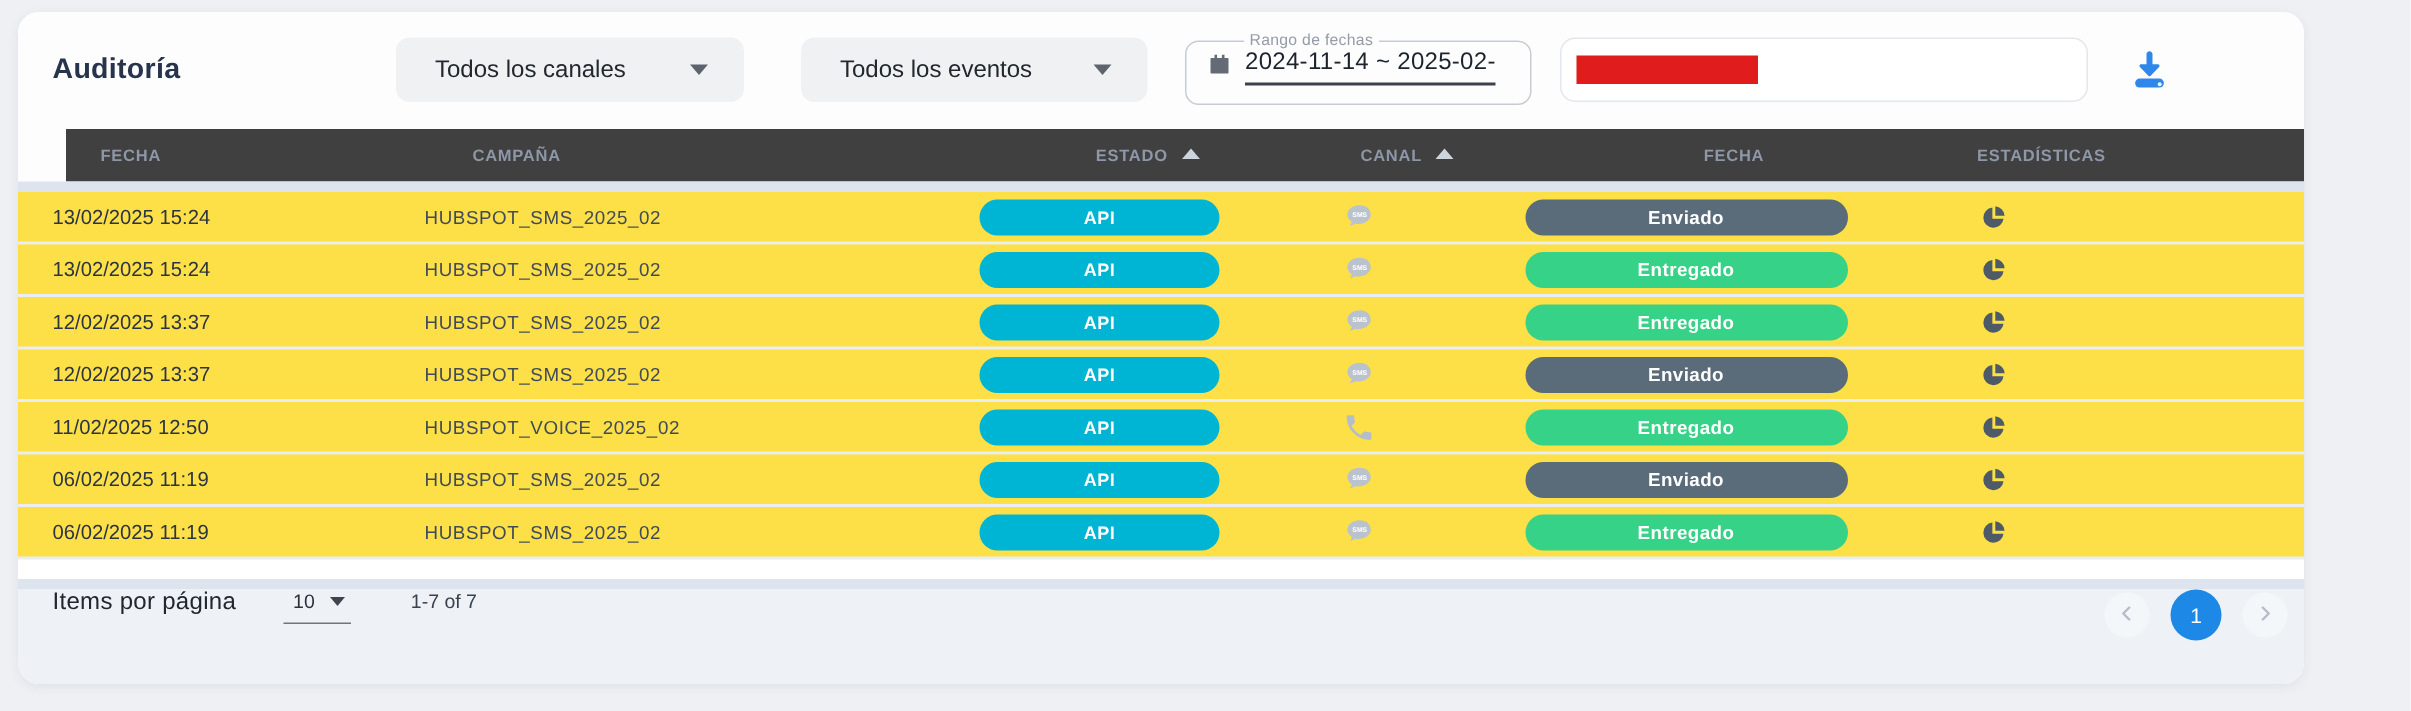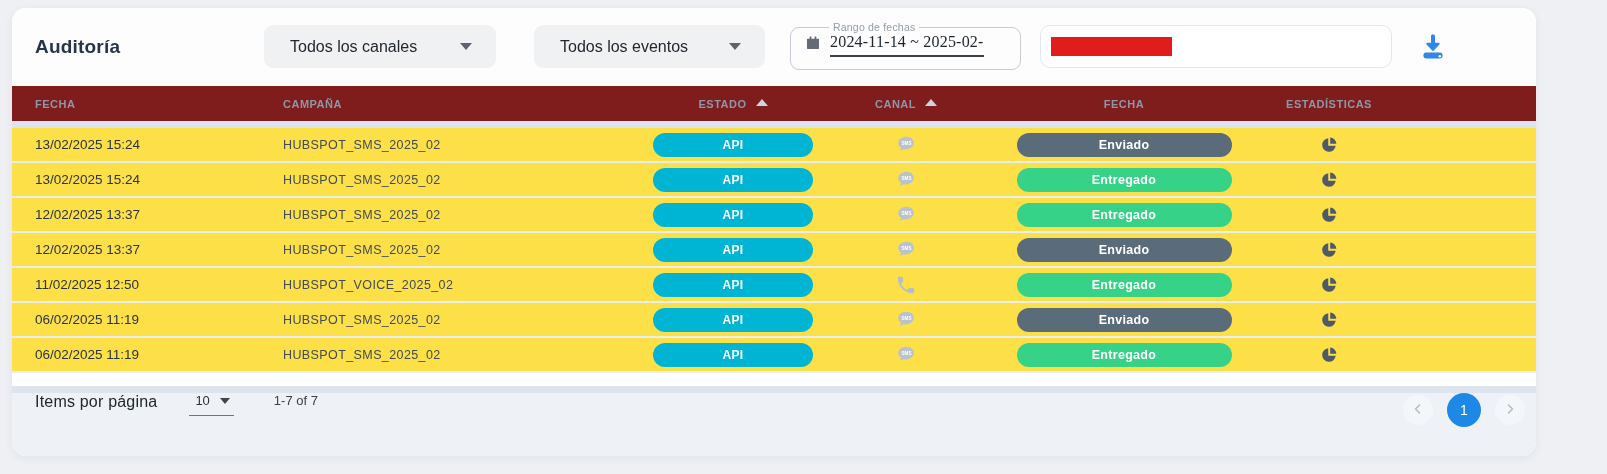--- a/index.html
+++ b/index.html
@@ -35,39 +35,39 @@
   .dd-channels { left:252px; width:232px; }
   .dd-events   { left:522px; width:231px; }
   .daterange {
     position:absolute; left:778px; top:13px; width:231px; height:49px;
     border:1px solid #c7ccd4; border-radius:9px;
     display:block; padding:0 10px;
   }
   .daterange legend {
     font-size:10.5px; color:#959ca7; padding:0 4px; margin-left:28px; letter-spacing:.2px;
   }
-  .dr-inner { display:flex; align-items:center; gap:9px; margin-top:0px; padding-left:4px;font-family:Liberation Serif, serif; }
+  .dr-inner { display:flex; align-items:center; gap:9px; margin-top:0px; padding-left:4px; }
   .dr-value {
     font-size:16px; color:#1c232d; letter-spacing:.2px; white-space:nowrap;
     border-bottom:2px solid #3c424b; padding-bottom:4px;
   }
   .text-input {
     position:absolute; left:1028px; top:17px; width:352px; height:43px;
     background:#fff; border:1px solid #e3e6ec; border-radius:10px;
     display:flex; align-items:center; padding:0 10px; cursor:text;
   }
   .redaction { width:121px; height:19px; background:var(--c-redaction,#e01c1c); }
   .download-btn {
     position:absolute; left:1404px; top:22px; width:34px; height:34px;
     background:none; border:none; cursor:pointer; display:flex; align-items:center; justify-content:center;
   }
   
   .grid-cols { display:grid; grid-template-columns:248px 370px 160px 186px 250px 160px 1fr; padding-left:23px; }
   .thead {
-    height:35px; background:#7f1d1d; align-items:center;
+    height:35px; background:#404040; align-items:center;margin-left:32px;
   }
   .th {
     font-size:11px; font-weight:700; color:#8d97a8; letter-spacing:.5px;
     display:flex; align-items:center; cursor:pointer;
   }
   .th.center { justify-content:center; }
   .sort-up {
     width:0; height:0; margin-left:9px; margin-bottom:3px;
     border-left:6px solid transparent; border-right:6px solid transparent;
     border-bottom:7px solid #ccd4dd;

